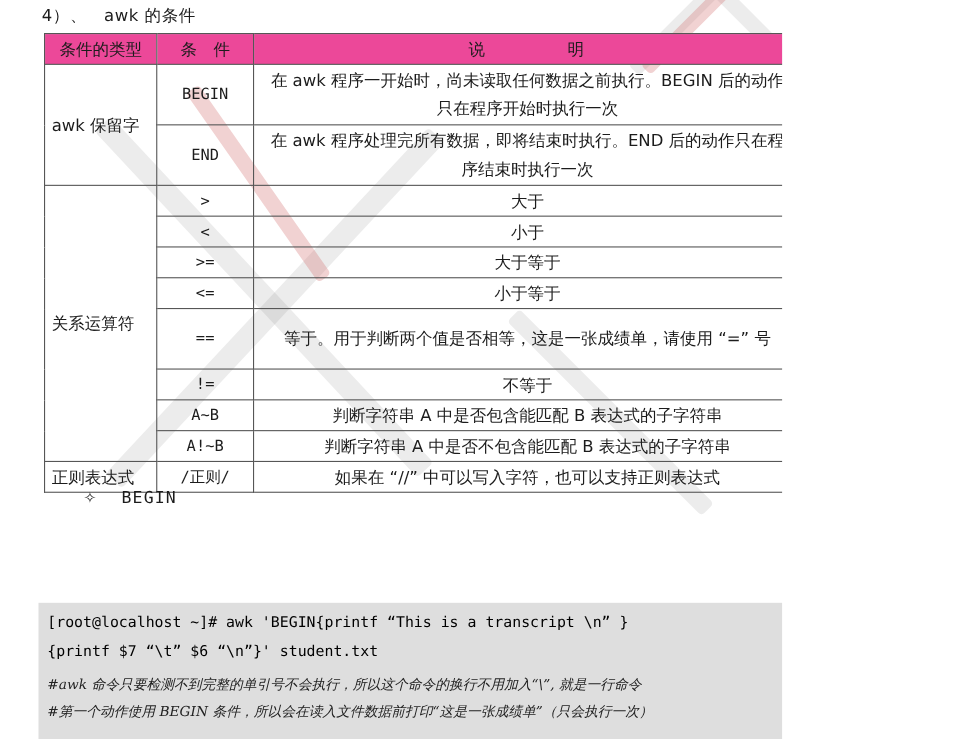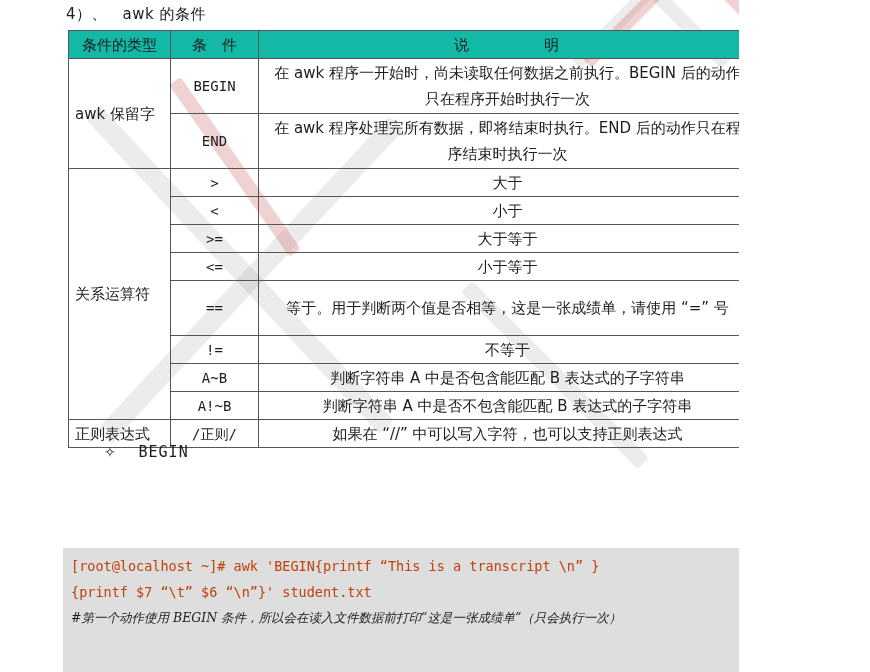--- a/index.html
+++ b/index.html
@@ -1,18 +1,18 @@
 <!DOCTYPE html>
 <html><head>
 <meta charset="utf-8">
 <style>
   html,body { margin:0; padding:0; background:#ffffff; }
   .page {
     position:relative; width:711px; height:672px; background:#ffffff;
-    overflow:hidden; font-family:"DejaVu Sans", sans-serif; color:#1c1c1c;padding-left:28px;
+    overflow:hidden; font-family:"DejaVu Sans", sans-serif; color:#1c1c1c;
   }
   
   .wm { position:absolute; border-radius:4px; z-index:0; }
   .wm-gray { background:rgba(125,125,125,0.15); }
   .wm-pink { background:rgba(213,115,115,0.32); }
   
   .content { position:relative; z-index:1; }
   .title {
     position:absolute; left:38px; top:5px; font-size:15px;
     letter-spacing:0.5px; white-space:pre;
@@ -20,21 +20,21 @@
   table.cond-table {
     position:absolute; left:40px; top:30px; width:686px;
     border-collapse:collapse; table-layout:fixed;
     font-size:15px; background:transparent;
   }
   .cond-table th, .cond-table td {
     border:1px solid #565656; padding:0 6px; line-height:26px;
     font-weight:normal; overflow:hidden;
   }
   .cond-table thead th {
-    background:#14b8a6; height:27px; text-align:center; white-space:pre;
+    background:#ec4899; height:27px; text-align:center; white-space:pre;
   }
   td.type { }
   td.cond {
     text-align:center; font-family:"DejaVu Sans Mono", monospace;
     font-size:14px;
   }
   td.desc { text-align:center; padding-left:8px; }
   tr.single td { height:27px; }
   tr.double td { height:54px; }
   .bullet-line {
@@ -46,21 +46,21 @@
     position:absolute; left:33px; top:466px; width:818px;
     font-size:15px; line-height:25.5px;
   }
   .para .line1 { text-indent:2em; }
   .code {
     position:absolute; left:35px; top:548px; width:746px; height:140px;
     background:#dedede; padding:5px 8px 0 8px;
   }
   .code .cmd {
     font-family:"DejaVu Sans Mono", monospace; font-size:13.5px;
-    line-height:26px; white-space:pre; color:#c2410c;
+    line-height:26px; white-space:pre; color:#000000;
   }
   .code .cmt {
     font-family:"DejaVu Serif", serif; font-style:italic;
     font-size:12.5px; line-height:25px; white-space:pre; color:#222;
   }
   .code .cmt.first { margin-top:4px; }
 </style>
 </head>
 <body>
 
@@ -147,16 +147,17 @@
       <span class="b-icon">✧</span>
       <span class="b-label">BEGIN</span>
     </div>
 
     <div class="para">
     </div>
 
     <div class="code">
       <div class="cmd">[root@localhost ~]# awk 'BEGIN{printf “This is a transcript \n” }</div>
       <div class="cmd">{printf $7 “\t” $6 “\n”}' student.txt</div>
+      <div class="cmt first">#awk 命令只要检测不到完整的单引号不会执行，所以这个命令的换行不用加入“\”, 就是一行命令</div>
       <div class="cmt">#第一个动作使用 BEGIN 条件，所以会在读入文件数据前打印“这是一张成绩单”（只会执行一次）</div>
     </div>
   </div>
 </div>
 
 </body></html>

